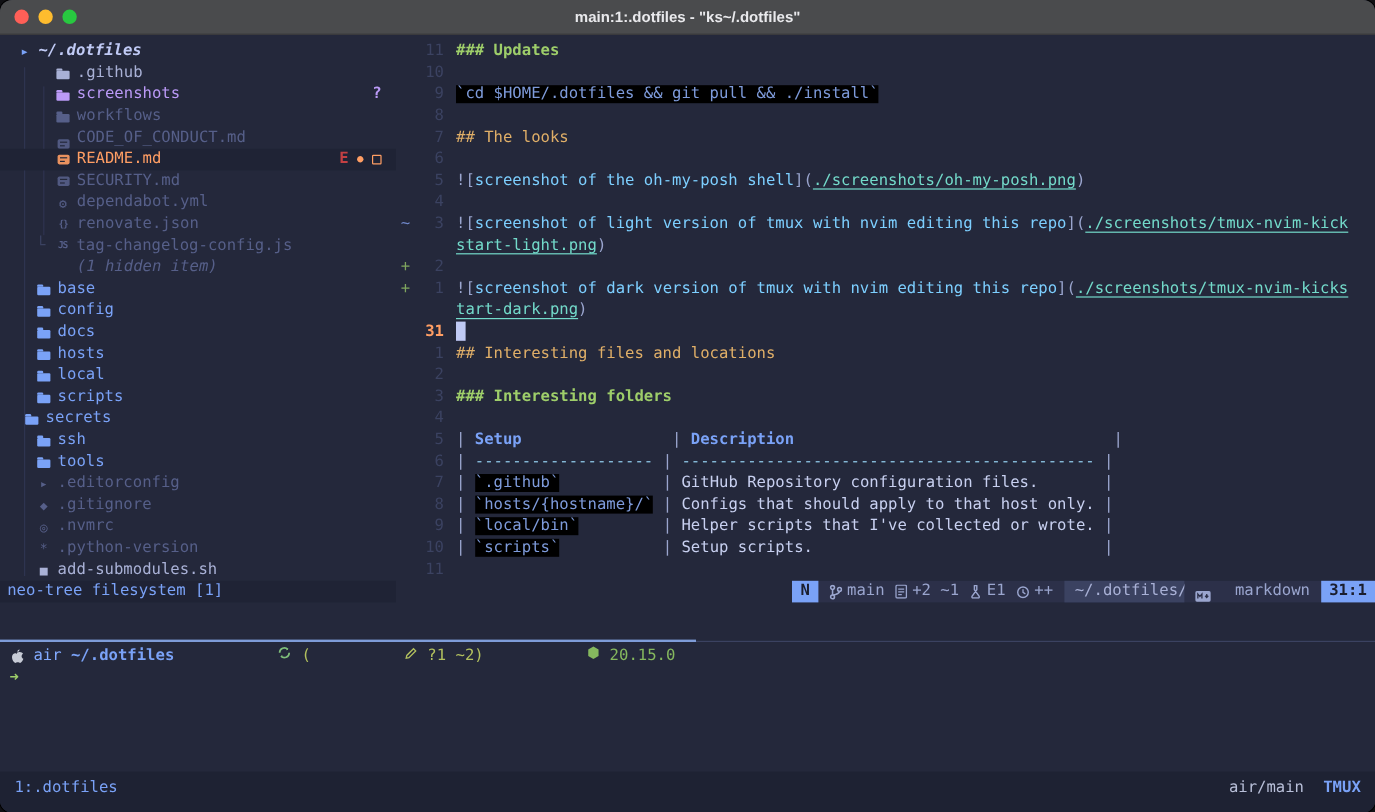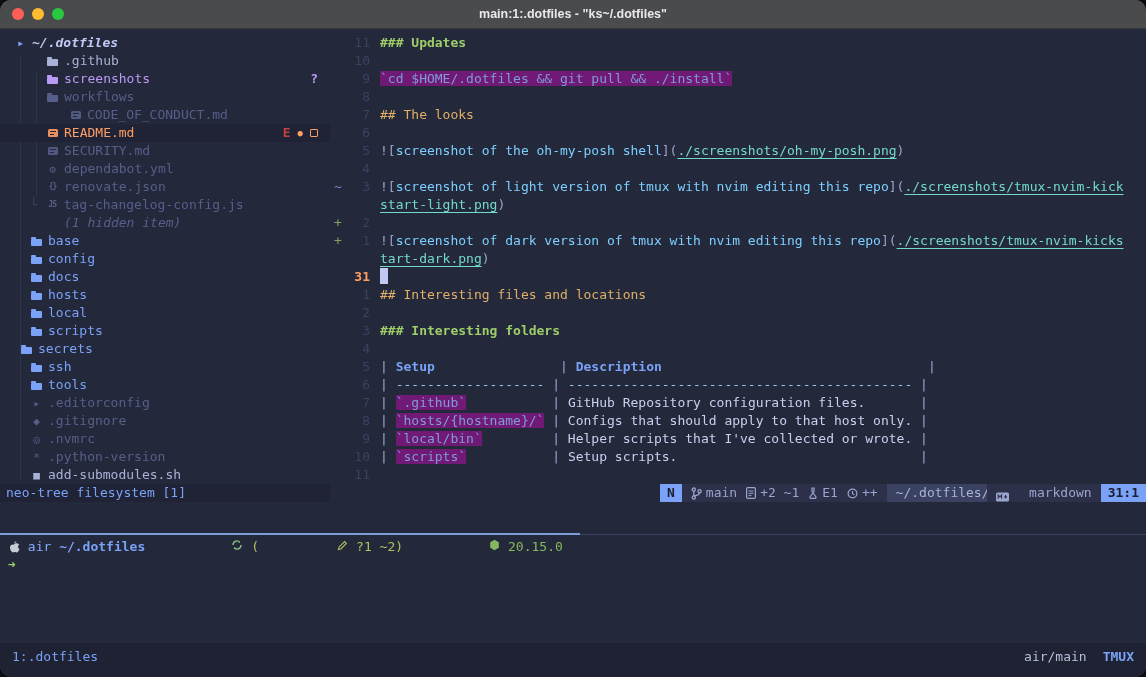--- a/index.html
+++ b/index.html
@@ -50,21 +50,21 @@
   .s-add{color:#7fa55e;}
   .s-chg{color:#6f87c9;}
   .lnum{width:26px;text-align:right;color:#3b4261;flex:none;}
   .lnum.cur{color:#ff9e64;font-weight:bold;}
   .ltext{padding-left:10px;}
   .seg-h2{color:#e0af68;font-weight:normal;}
   .seg-h3{color:#9ece6a;font-weight:bold;}
   .seg-alt{color:#7dcfff;}
   .seg-url{color:#73daca;text-decoration:underline;text-underline-offset:3px;}
   .seg-pu{color:#9aa5ce;}
-  .seg-code{color:#7e9bdb;background:#701a75;}
+  .seg-code{color:#7e9bdb;background:#000000;}
   .seg-th{color:#7aa2f7;font-weight:bold;}
   .seg-dash{color:#8fc7e8;}
   .seg-desc{color:#c8d0f0;}
   .seg-pipe{color:#9aa5ce;}
   .cursor{display:inline-block;width:8px;height:16px;background:#c0caf5;vertical-align:-3px;}
   
   .lualine{position:absolute;left:330px;top:456px;right:0;height:18px;background:#2c3049;display:flex;align-items:center;color:#9aa5ce;white-space:pre;}
   .ll-block{background:#7aa2f7;color:#1b1e2e;font-weight:bold;padding:0 7px;height:18px;line-height:18px;flex:none;}
   .ll-seg{display:flex;align-items:center;gap:4px;margin-left:9px;flex:none;}
   .ll-path{flex:1;background:#3b4261;color:#a9b1d6;margin-left:9px;margin-right:9px;height:18px;line-height:18px;padding:0 9px;overflow:hidden;}
@@ -105,21 +105,21 @@
   <div class="screen">
 
     <div class="neotree">
       <div class="guide" style="left:20px;top:28px;height:424px;"></div>
       <div class="guide" style="left:36px;top:44px;height:124px;"></div>
       <div class="nt-items">
           <div class="ntrow" style="padding-left: 14px;"><span class="nticon c-root i-expander">▸</span><span class="c-root">~/.dotfiles</span></div>
           <div class="ntrow" style="padding-left: 46px;"><span class="nticon c-lite"><span class="i-folder"></span></span><span class="c-lite">.github</span></div>
           <div class="ntrow" style="padding-left: 46px;"><span class="nticon c-purple"><span class="i-folder"></span></span><span class="c-purple">screenshots</span><span class="badges"><span class="qmark">?</span></span></div>
           <div class="ntrow" style="padding-left: 46px;"><span class="nticon c-dim"><span class="i-folder"></span></span><span class="c-dim">workflows</span></div>
-          <div class="ntrow" style="padding-left: 69px;"><span class="nticon c-dim"><span class="i-filebox"></span></span><span class="c-dim">CODE_OF_CONDUCT.md</span></div>
+          <div class="ntrow" style="padding-left: 46px; align-items: flex-end;"><span class="nticon c-dim"><span class="i-filebox"></span></span><span class="c-dim">CODE_OF_CONDUCT.md</span></div>
           <div class="ntrow sel" style="padding-left: 46px;"><span class="nticon c-orange"><span class="i-filebox"></span></span><span class="c-orange">README.md</span><span class="badges"><span class="b-err">E</span><span class="b-dot">●</span><span class="b-sq"></span></span></div>
           <div class="ntrow" style="padding-left: 46px;"><span class="nticon c-dim"><span class="i-filebox"></span></span><span class="c-dim">SECURITY.md</span></div>
           <div class="ntrow" style="padding-left: 46px;"><span class="nticon c-dim i-char">⚙</span><span class="c-dim">dependabot.yml</span></div>
           <div class="ntrow" style="padding-left: 46px;"><span class="nticon c-dim i-char small">{}</span><span class="c-dim">renovate.json</span></div>
           <div class="ntrow" style="padding-left: 30px;"><span class="corner">└ </span><span class="nticon c-dim i-char small">JS</span><span class="c-dim">tag-changelog-config.js</span></div>
           <div class="ntrow" style="padding-left: 46px;"><span class="nticon c-dimi"></span><span class="c-dimi">(1 hidden item)</span></div>
           <div class="ntrow" style="padding-left: 30px;"><span class="nticon c-blue"><span class="i-folder"></span></span><span class="c-blue">base</span></div>
           <div class="ntrow" style="padding-left: 30px;"><span class="nticon c-blue"><span class="i-folder"></span></span><span class="c-blue">config</span></div>
           <div class="ntrow" style="padding-left: 30px;"><span class="nticon c-blue"><span class="i-folder"></span></span><span class="c-blue">docs</span></div>
           <div class="ntrow" style="padding-left: 30px;"><span class="nticon c-blue"><span class="i-folder"></span></span><span class="c-blue">hosts</span></div>

